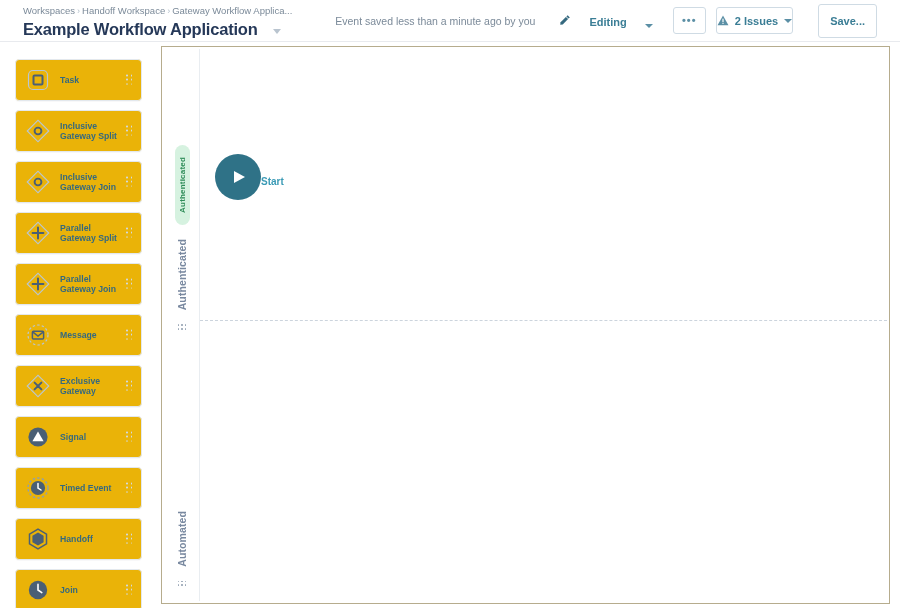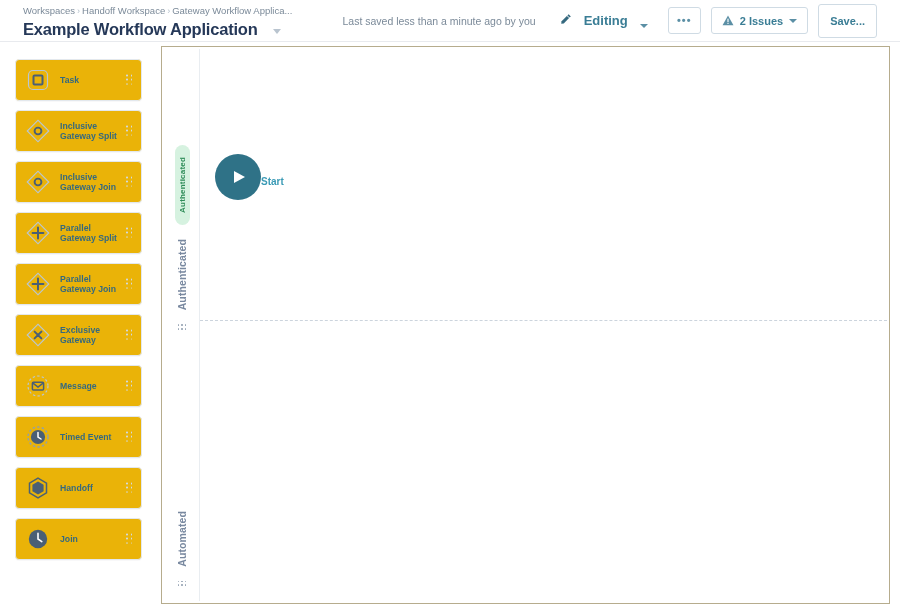--- a/index.html
+++ b/index.html
@@ -36,38 +36,38 @@
   }
 
   .header-right {
     position: absolute; right: 23px; top: 6px;
     display: flex; align-items: center; gap: 0px; height: 29px;
   }
   .saved-text {
     font-size: 10.5px; color: #7b8a99; white-space: nowrap; margin-right: 18px;
   }
   .editing-btn {
-    display: flex; align-items: flex-end; gap: 12px;
-    font-size: 13px; font-weight: bold; color: #3a7d95;
+    display: flex; align-items: flex-end; gap: 18px;
+    font-size: 11px; font-weight: bold; color: #3a7d95;
     cursor: pointer; background: none; border: none; padding: 4px 6px;
     margin-right: 14px;
   }
   .pencil-ico { display: block; }
   .caret-dn {
     width: 0; height: 0; border-left: 4px solid transparent;
     border-right: 4px solid transparent; border-top: 4.5px solid #5b8fa5;
   }
   .hbtn {
     display: flex; align-items: center; justify-content: center; gap: 6px;
     height: 27px; border: 1px solid #cfdbe4; border-radius: 3px;
     background: #fff; color: #3a7d95; font-size: 11px; font-weight: bold;
     cursor: pointer; padding: 16px 11px; white-space: nowrap;
   }
   .hbtn.more { width: 33px; padding: 0; margin-right: 10px; }
-  .hbtn.issues { margin-right: 10px; padding: 0 10px; }
+  .hbtn.issues { margin-right: 25px; padding: 0 0; }
   .dots3 { letter-spacing: 1px; font-size: 11px; color: #5b8fa5; line-height: 9px; }
 
   .header-rule {
     position: absolute; left: 0; top: 41px; width: 900px; height: 1px;
     background: #e8eaee;
   }
 
   
   .palette {
     position: absolute; left: 15px; top: 59px;
@@ -167,21 +167,21 @@
         <span class="crumb-sep">›</span>
         <span class="crumb">Gateway Workflow Applica...</span>
       </div>
       <div class="title-row">
         <span class="page-title">Example Workflow Application</span>
         <span class="title-caret"></span>
       </div>
     </div>
 
     <div class="header-right">
-      <span class="saved-text">Last saved less than a minute ago by you</span>
+      <span class="saved-text">Event saved less than a minute ago by you</span>
 
       <button class="editing-btn">
         <span class="pencil-ico">
           <svg width="12" height="12" viewBox="0 0 16 16">
             <path d="M11.5 1.6l2.9 2.9-1.6 1.6-2.9-2.9z" fill="#35697f"></path>
             <path d="M9.2 3.9l2.9 2.9L5 13.9l-3.4.5.5-3.4z" fill="#35697f"></path>
           </svg>
         </span>
         <span>Editing</span>
         <span class="caret-dn"></span>
@@ -298,54 +298,71 @@
           <i></i>
           <i></i>
           <i></i>
           <i></i>
         </span>
     </div>
 
     <div class="pal-item">
       <span class="pal-ico">
         <svg width="26" height="26" viewBox="0 0 26 26">
-          <rect x="5.4" y="5.4" width="15.2" height="15.2" transform="rotate(45 13 13)" fill="none" stroke="#b9c6d2" stroke-width="1.2"></rect>
-          <path d="M9.6 9.6l6.8 6.8M16.4 9.6l-6.8 6.8" stroke="#4a5f75" stroke-width="2" stroke-linecap="round"></path>
-        </svg>
-      </span>
-      <span class="pal-label">Exclusive<br>Gateway</span>
-      <span class="grip">
-          <i></i>
-          <i></i>
-          <i></i>
-          <i></i>
-          <i></i>
-          <i></i>
-        </span>
-    </div>
-
-    <div class="pal-item">
-      <span class="pal-ico">
-        <svg width="26" height="26" viewBox="0 0 26 26">
           <circle cx="13" cy="13" r="10" fill="none" stroke="#b9c6d2" stroke-width="1.2" stroke-dasharray="2.4 2.2"></circle>
           <rect x="7.4" y="9.2" width="11.2" height="7.8" rx="1" fill="none" stroke="#4a5f75" stroke-width="1.5"></rect>
           <path d="M7.6 9.8l5.4 4.2 5.4-4.2" fill="none" stroke="#4a5f75" stroke-width="1.5"></path>
         </svg>
       </span>
       <span class="pal-label">Message</span>
       <span class="grip">
           <i></i>
           <i></i>
           <i></i>
           <i></i>
           <i></i>
           <i></i>
         </span>
     </div>
 
+    <div class="pal-item">
+      <span class="pal-ico">
+        <svg width="26" height="26" viewBox="0 0 26 26">
+          <rect x="5.4" y="5.4" width="15.2" height="15.2" transform="rotate(45 13 13)" fill="none" stroke="#b9c6d2" stroke-width="1.2"></rect>
+          <path d="M9.6 9.6l6.8 6.8M16.4 9.6l-6.8 6.8" stroke="#4a5f75" stroke-width="2" stroke-linecap="round"></path>
+        </svg>
+      </span>
+      <span class="pal-label">Exclusive<br>Gateway</span>
+      <span class="grip">
+          <i></i>
+          <i></i>
+          <i></i>
+          <i></i>
+          <i></i>
+          <i></i>
+        </span>
+    </div>
+
+    <div class="pal-item">
+      <span class="pal-ico">
+        <svg width="26" height="26" viewBox="0 0 26 26">
+          <circle cx="13" cy="13" r="9.6" fill="#4a5f75"></circle>
+          <path d="M13 7.6l5.6 9.6H7.4z" fill="#ffffff"></path>
+        </svg>
+      </span>
+      <span class="pal-label">Signal</span>
+      <span class="grip">
+          <i></i>
+          <i></i>
+          <i></i>
+          <i></i>
+          <i></i>
+          <i></i>
+        </span>
+    </div>
 
     <div class="pal-item">
       <span class="pal-ico">
         <svg width="26" height="26" viewBox="0 0 26 26">
           <circle cx="13" cy="13" r="10" fill="none" stroke="#8e9fb1" stroke-width="1.4" stroke-dasharray="2.4 2.2"></circle>
           <circle cx="13" cy="13" r="7.1" fill="#4a5f75"></circle>
           <path d="M13 8.6V13l3 2" fill="none" stroke="#ffffff" stroke-width="1.5" stroke-linecap="round"></path>
         </svg>
       </span>
       <span class="pal-label">Timed Event</span>

